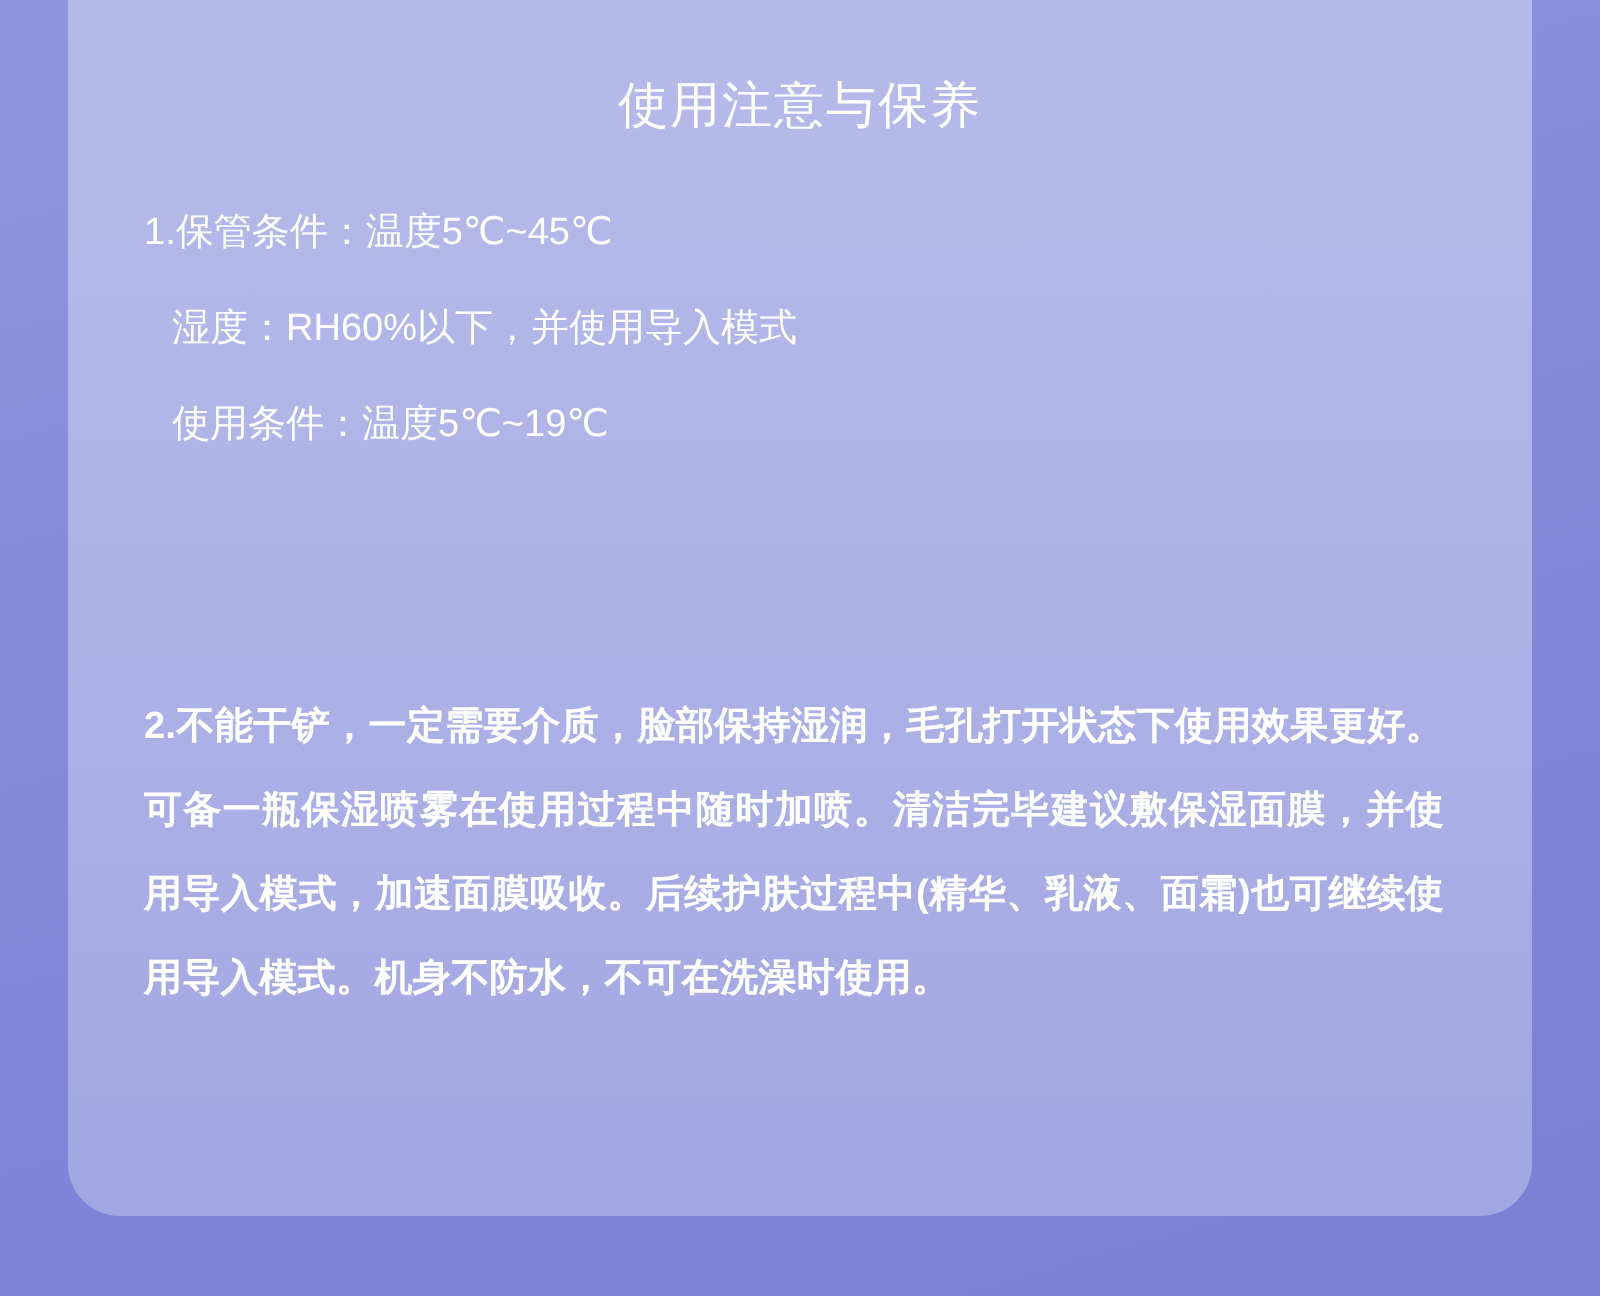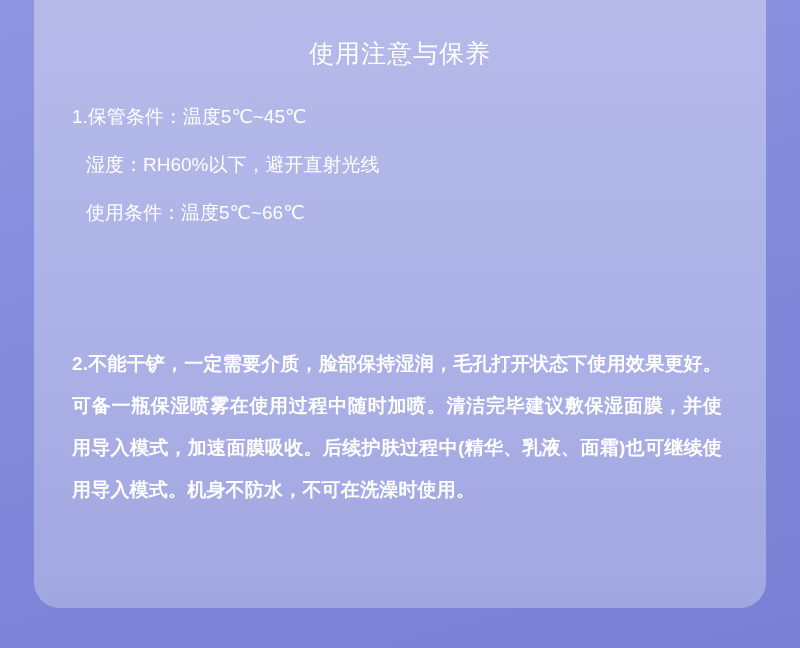--- a/index.html
+++ b/index.html
@@ -107,22 +107,22 @@
 
   <div class="page-bg"></div>
 
   <div class="content-card">
     <div class="card-inner">
 
       <div class="section-title">使用注意与保养</div>
 
       <div class="spec-block">
         <div class="spec-line">1.保管条件：温度5℃~45℃</div>
-        <div class="spec-line indent">湿度：RH60%以下，避开直射光线</div>
-        <div class="spec-line indent">使用条件：温度5℃~66℃</div>
+        <div class="spec-line indent">湿度：RH60%以下，并使用导入模式</div>
+        <div class="spec-line indent">使用条件：温度5℃~19℃</div>
       </div>
 
       <div class="para-block">
         <div class="para-text">2.不能干铲，一定需要介质，脸部保持湿润，毛孔打开状态下使用效果更好。可备一瓶保湿喷雾在使用过程中随时加喷。清洁完毕建议敷保湿面膜，并使用导入模式，加速面膜吸收。后续护肤过程中(精华、乳液、面霜)也可继续使用导入模式。机身不防水，不可在洗澡时使用。</div>
       </div>
 
     </div>
   </div>
 
 </div>

